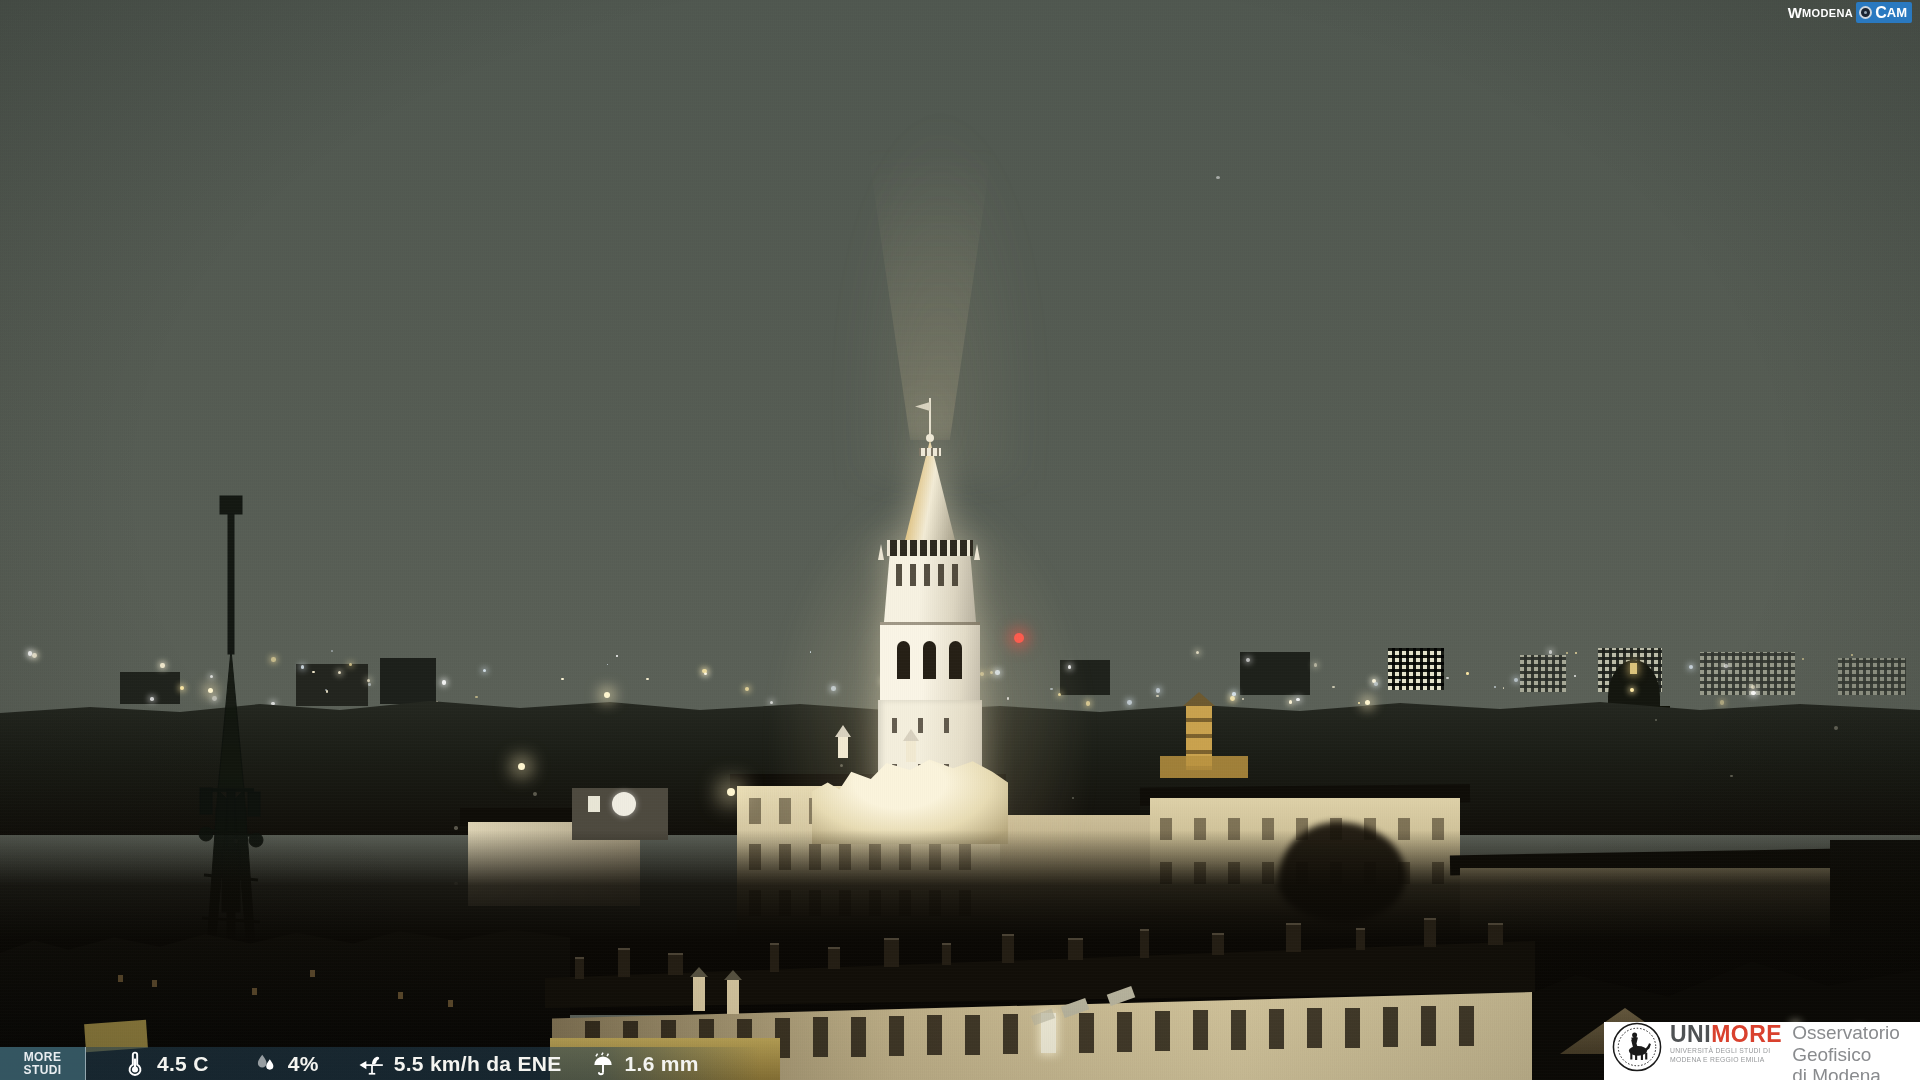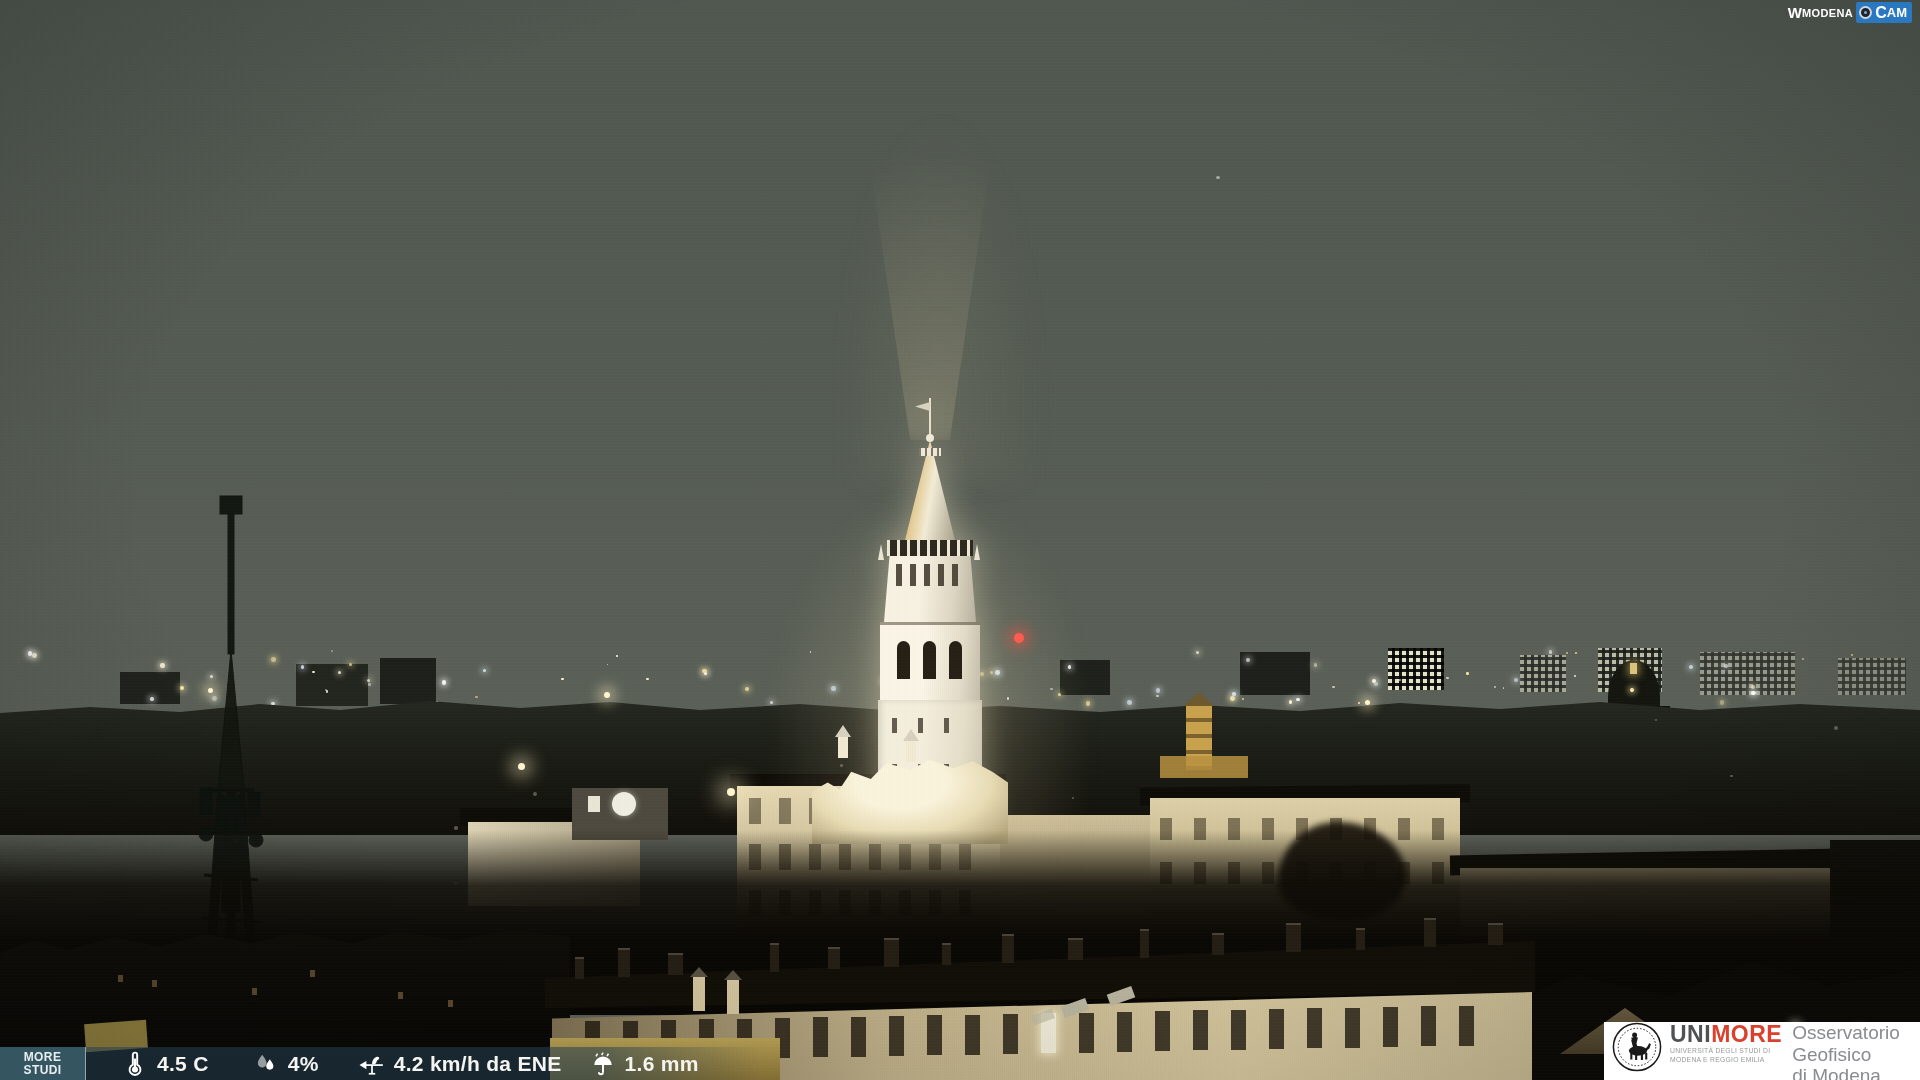--- a/index.html
+++ b/index.html
@@ -385,21 +385,21 @@
     <div class="reading r3">
       <svg class="micon" viewBox="0 0 24 24">
         <g stroke="#fff" stroke-width="1.6" fill="#fff">
           <line x1="2" y1="13" x2="22" y2="13"></line>
           <path d="M2 13l4-2.4v4.8z"></path>
           <line x1="12" y1="13" x2="12" y2="21"></line>
           <line x1="9" y1="21" x2="15" y2="21"></line>
           <path d="M12 12c0-3 1.5-5.5 4-6.5 1.5-.6 3 .2 2.6 1.4-.3 1-1.6 1.2-2.2 2.3-.4.8-.2 1.8-1.2 2.5-.9.6-2.2.7-3.2.3z" stroke="none"></path>
         </g>
       </svg>
-      <span class="val">4.2 km/h da ENE</span>
+      <span class="val">5.5 km/h da ENE</span>
     </div>
     <div class="reading r4">
       <svg class="micon" viewBox="0 0 24 24">
         <path d="M12 5a8 8 0 0 1 8 8H4a8 8 0 0 1 8-8z" fill="#fff"></path>
         <line x1="12" y1="13" x2="12" y2="19.5" stroke="#fff" stroke-width="1.8"></line>
         <path d="M12 19.5a1.9 1.9 0 0 1-3.8 0" fill="none" stroke="#fff" stroke-width="1.8"></path>
         <line x1="7" y1="2.5" x2="5.5" y2="5" stroke="#fff" stroke-width="1.4"></line>
         <line x1="12" y1="1.5" x2="10.8" y2="3.8" stroke="#fff" stroke-width="1.4"></line>
         <line x1="17" y1="2.5" x2="15.8" y2="4.8" stroke="#fff" stroke-width="1.4"></line>
       </svg>

